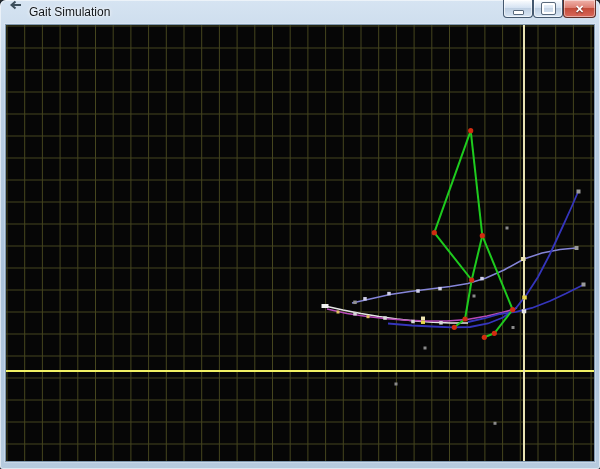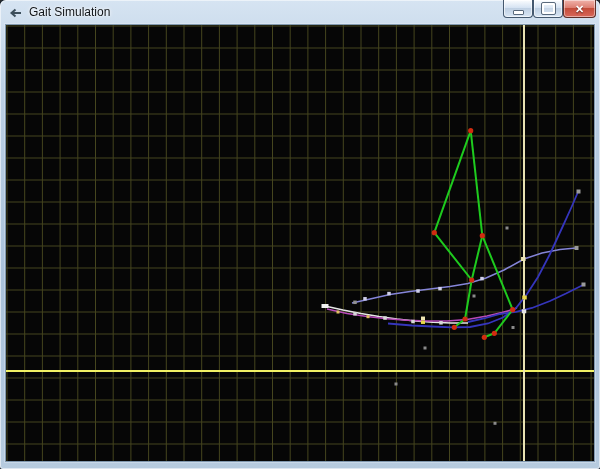--- a/index.html
+++ b/index.html
@@ -2,21 +2,21 @@
 <html><head>
 <meta charset="utf-8">
 <style>
   html,body{margin:0;padding:0;width:600px;height:469px;background:#2b2b2b;overflow:hidden;
             font-family:"Liberation Sans",sans-serif;}
   .window{position:relative;width:600px;height:469px;box-sizing:border-box;
           border-radius:6px 6px 3px 3px;
           background:linear-gradient(180deg,#d6e4f2 0%,#bcd0e4 18%,#a9c1d9 60%,#b6cbdf 100%);
           box-shadow:inset 0 0 0 1px rgba(255,255,255,.55), 0 0 0 1px #16222f;
           padding:25px 6px 8px 6px;}
-  .titlebar{position:absolute;top:0;left:0;width:100%;height:25px;display:flex;align-items:center;}
+  .titlebar{position:absolute;top:0;left:0;width:100%;height:25px;display:flex;align-items:flex-start;}
   .app-icon{margin-left:8px;display:inline-flex;align-items:center;}
   .title-text{margin-left:7px;font-size:12px;color:#101418;line-height:25px;
               text-shadow:0 0 4px rgba(255,255,255,.95),0 0 2px rgba(255,255,255,.9);}
   .caption-buttons{position:absolute;top:0;right:4px;display:flex;}
   .cap-btn{box-sizing:border-box;width:30px;height:18px;margin-left:0;border:1px solid #44586e;border-top:none;
            border-radius:0 0 4px 4px;display:flex;align-items:center;justify-content:center;
            background:linear-gradient(180deg,rgba(255,255,255,.9),rgba(215,228,244,.55) 45%,rgba(168,188,212,.5) 46%,rgba(222,234,248,.65));
            box-shadow:inset 0 0 0 1px rgba(255,255,255,.6);cursor:default;}
   .cap-btn.close{width:33px;border-color:#5d2e28;
            background:linear-gradient(180deg,#f0b2aa,#dd7f72 45%,#c24a38 46%,#d8685a);

